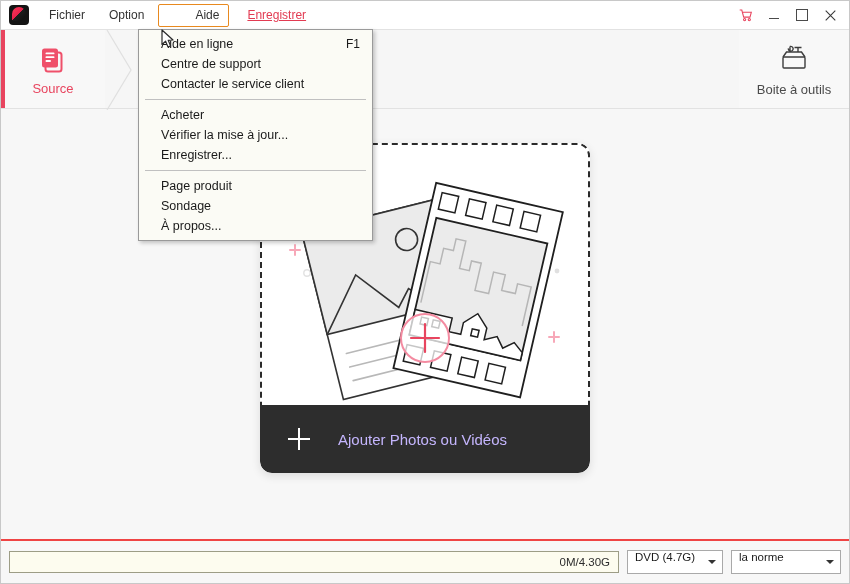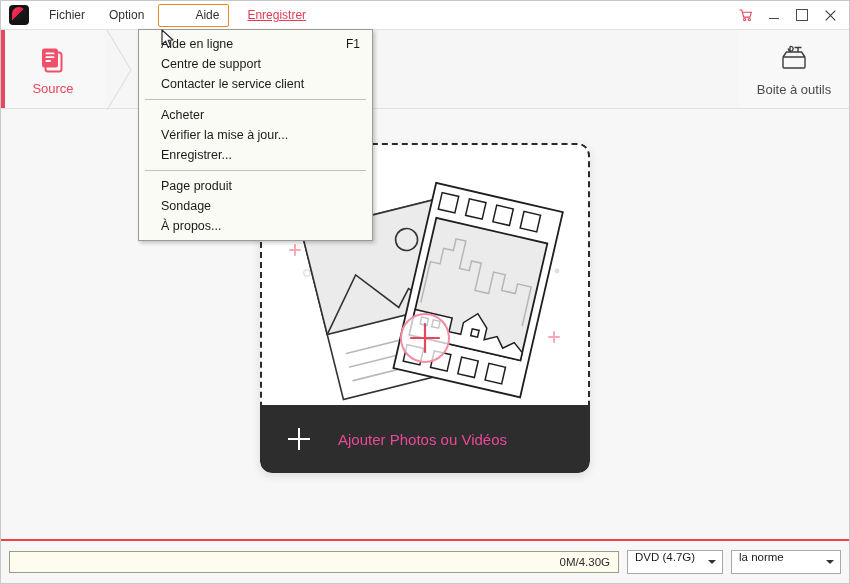--- a/index.html
+++ b/index.html
@@ -218,21 +218,21 @@
     flex: 0 0 22px;
   }
   .card-bottom .plus::before,
   .card-bottom .plus::after {
     content:""; position:absolute; background:#ffffff;
   }
   .card-bottom .plus::before { left: 0; top: 10px; width: 22px; height: 2px; }
   .card-bottom .plus::after { left: 10px; top: 0; width: 2px; height: 22px; }
   .card-bottom .lbl {
     margin-left: 28px;
-    color: #ec4899;
+    color: #c4b5fd;
     font-size: 15px;
   }
 
   
   .statusbar {
     flex: 0 0 44px;
     height: 44px;
     background: #f7f7f7;
     border-top: 2px solid #ef4444;
     display: flex; align-items: center;

